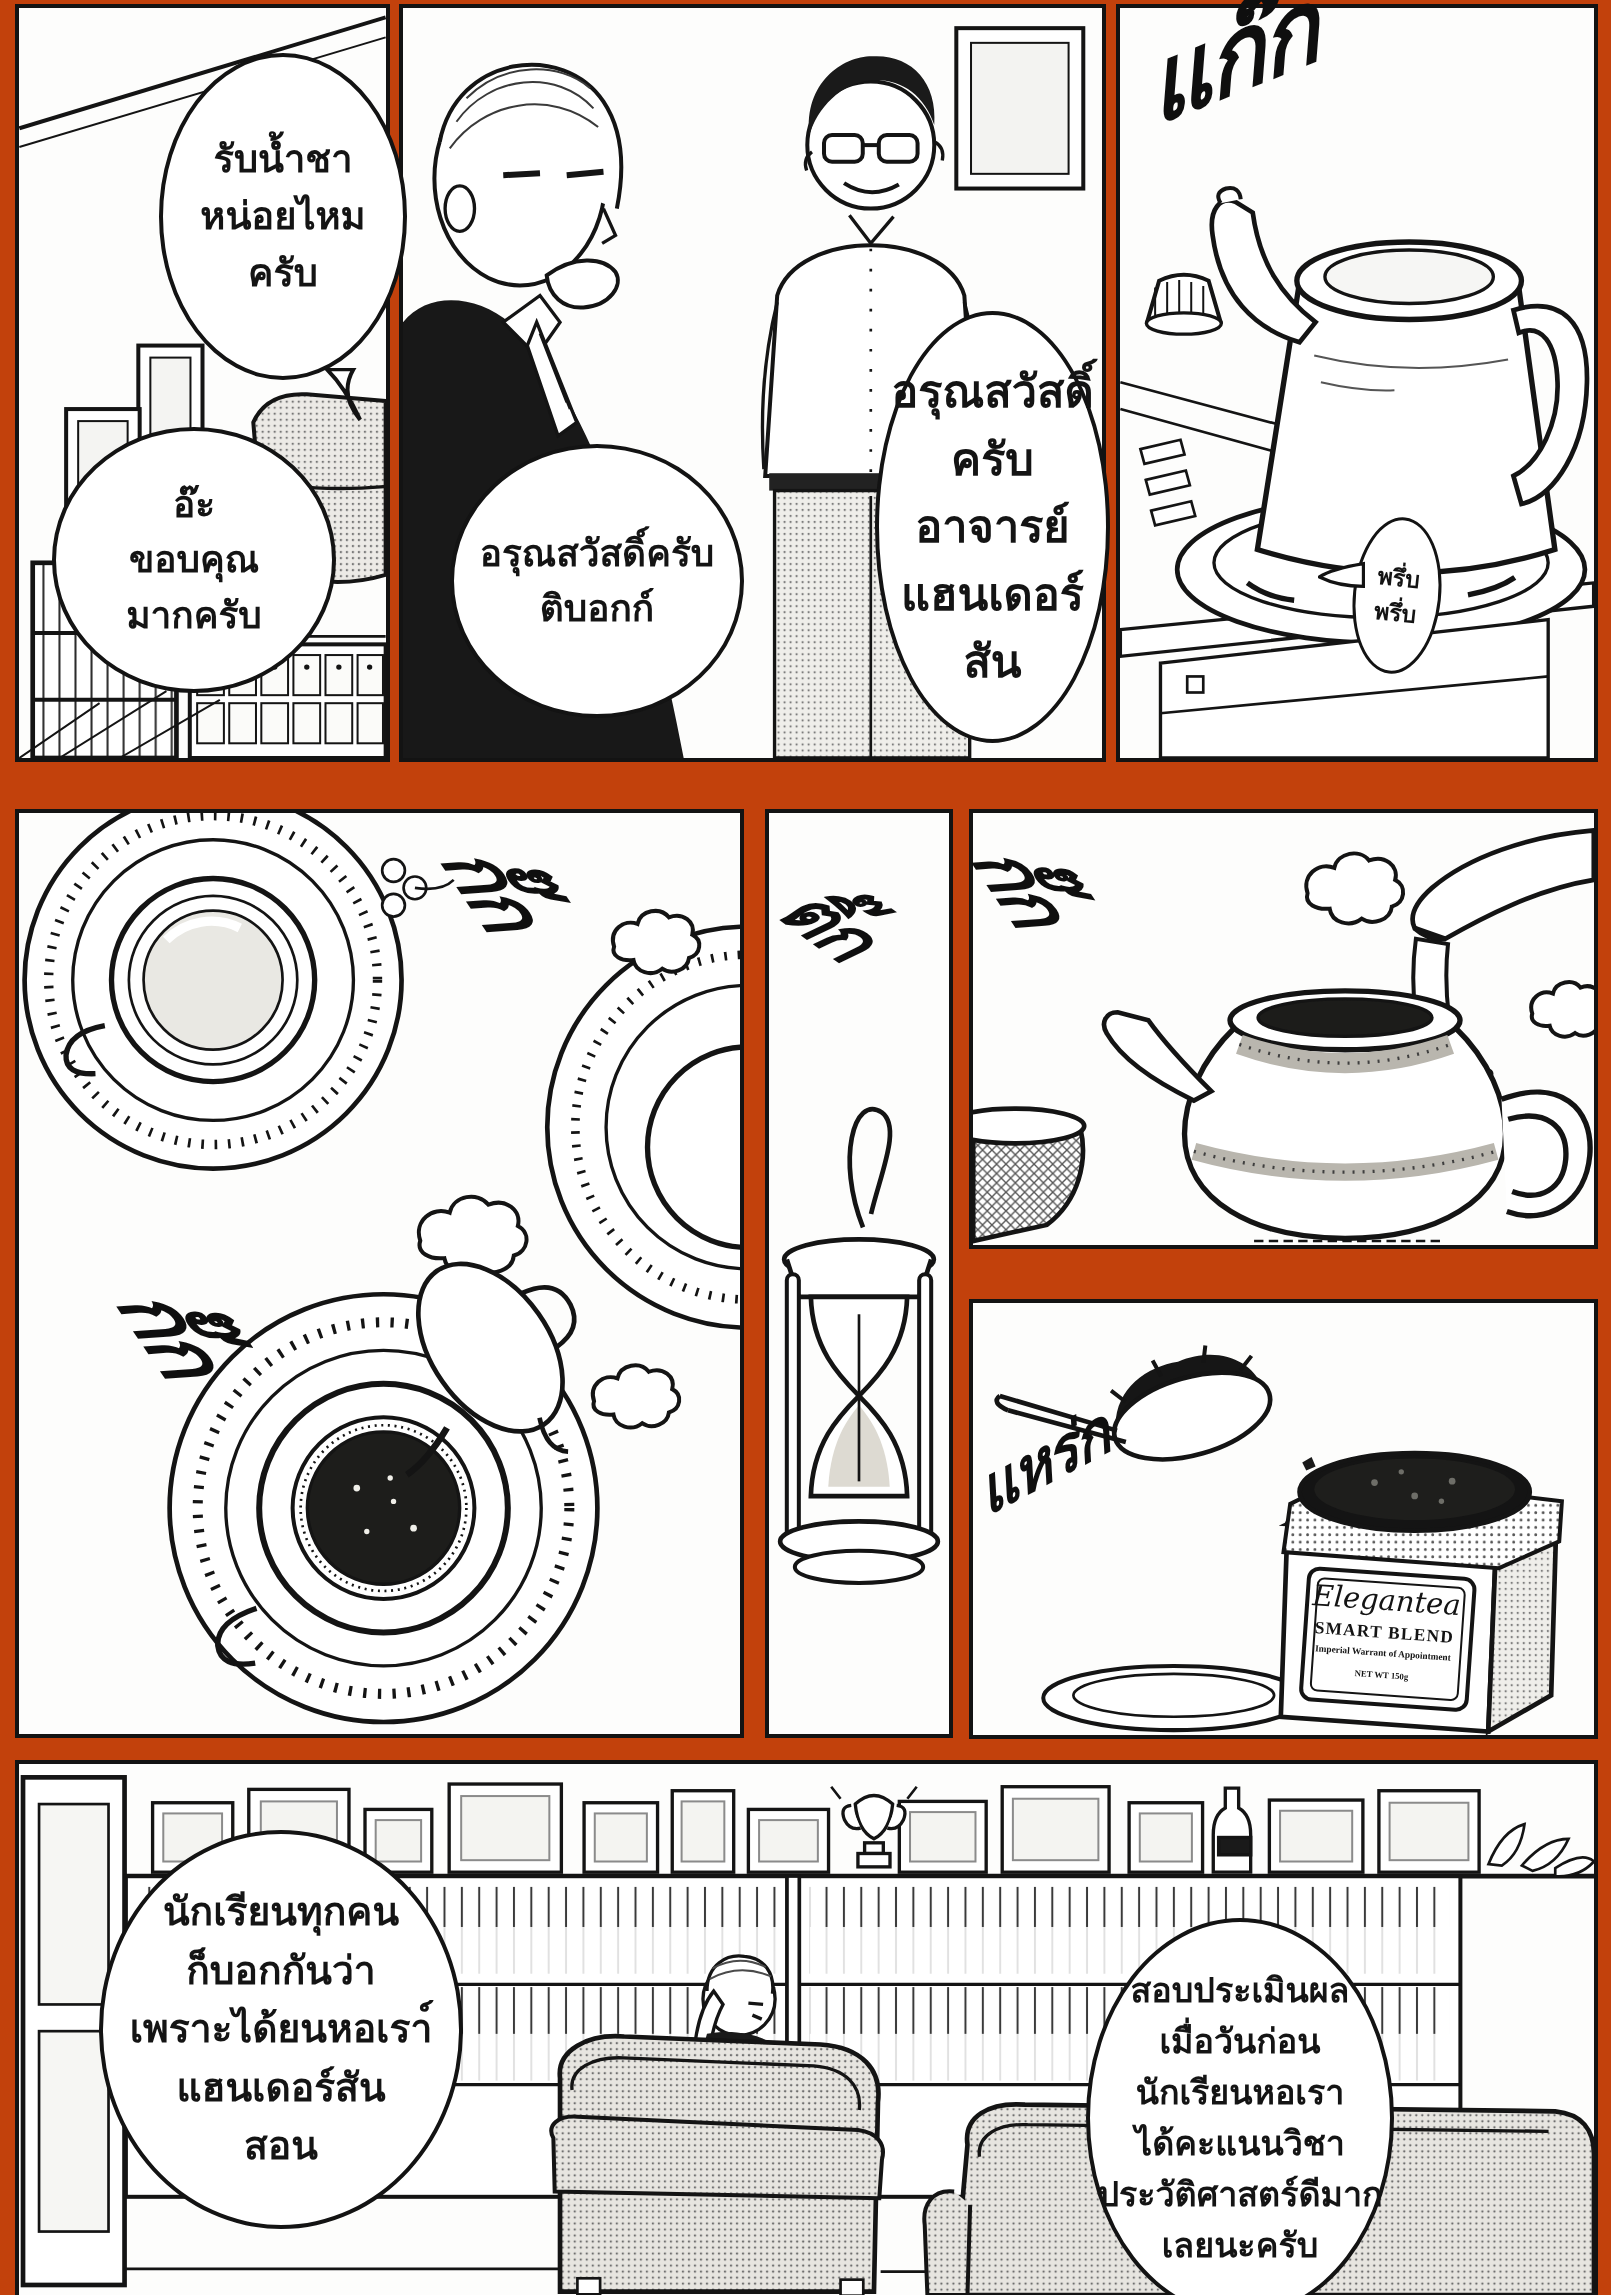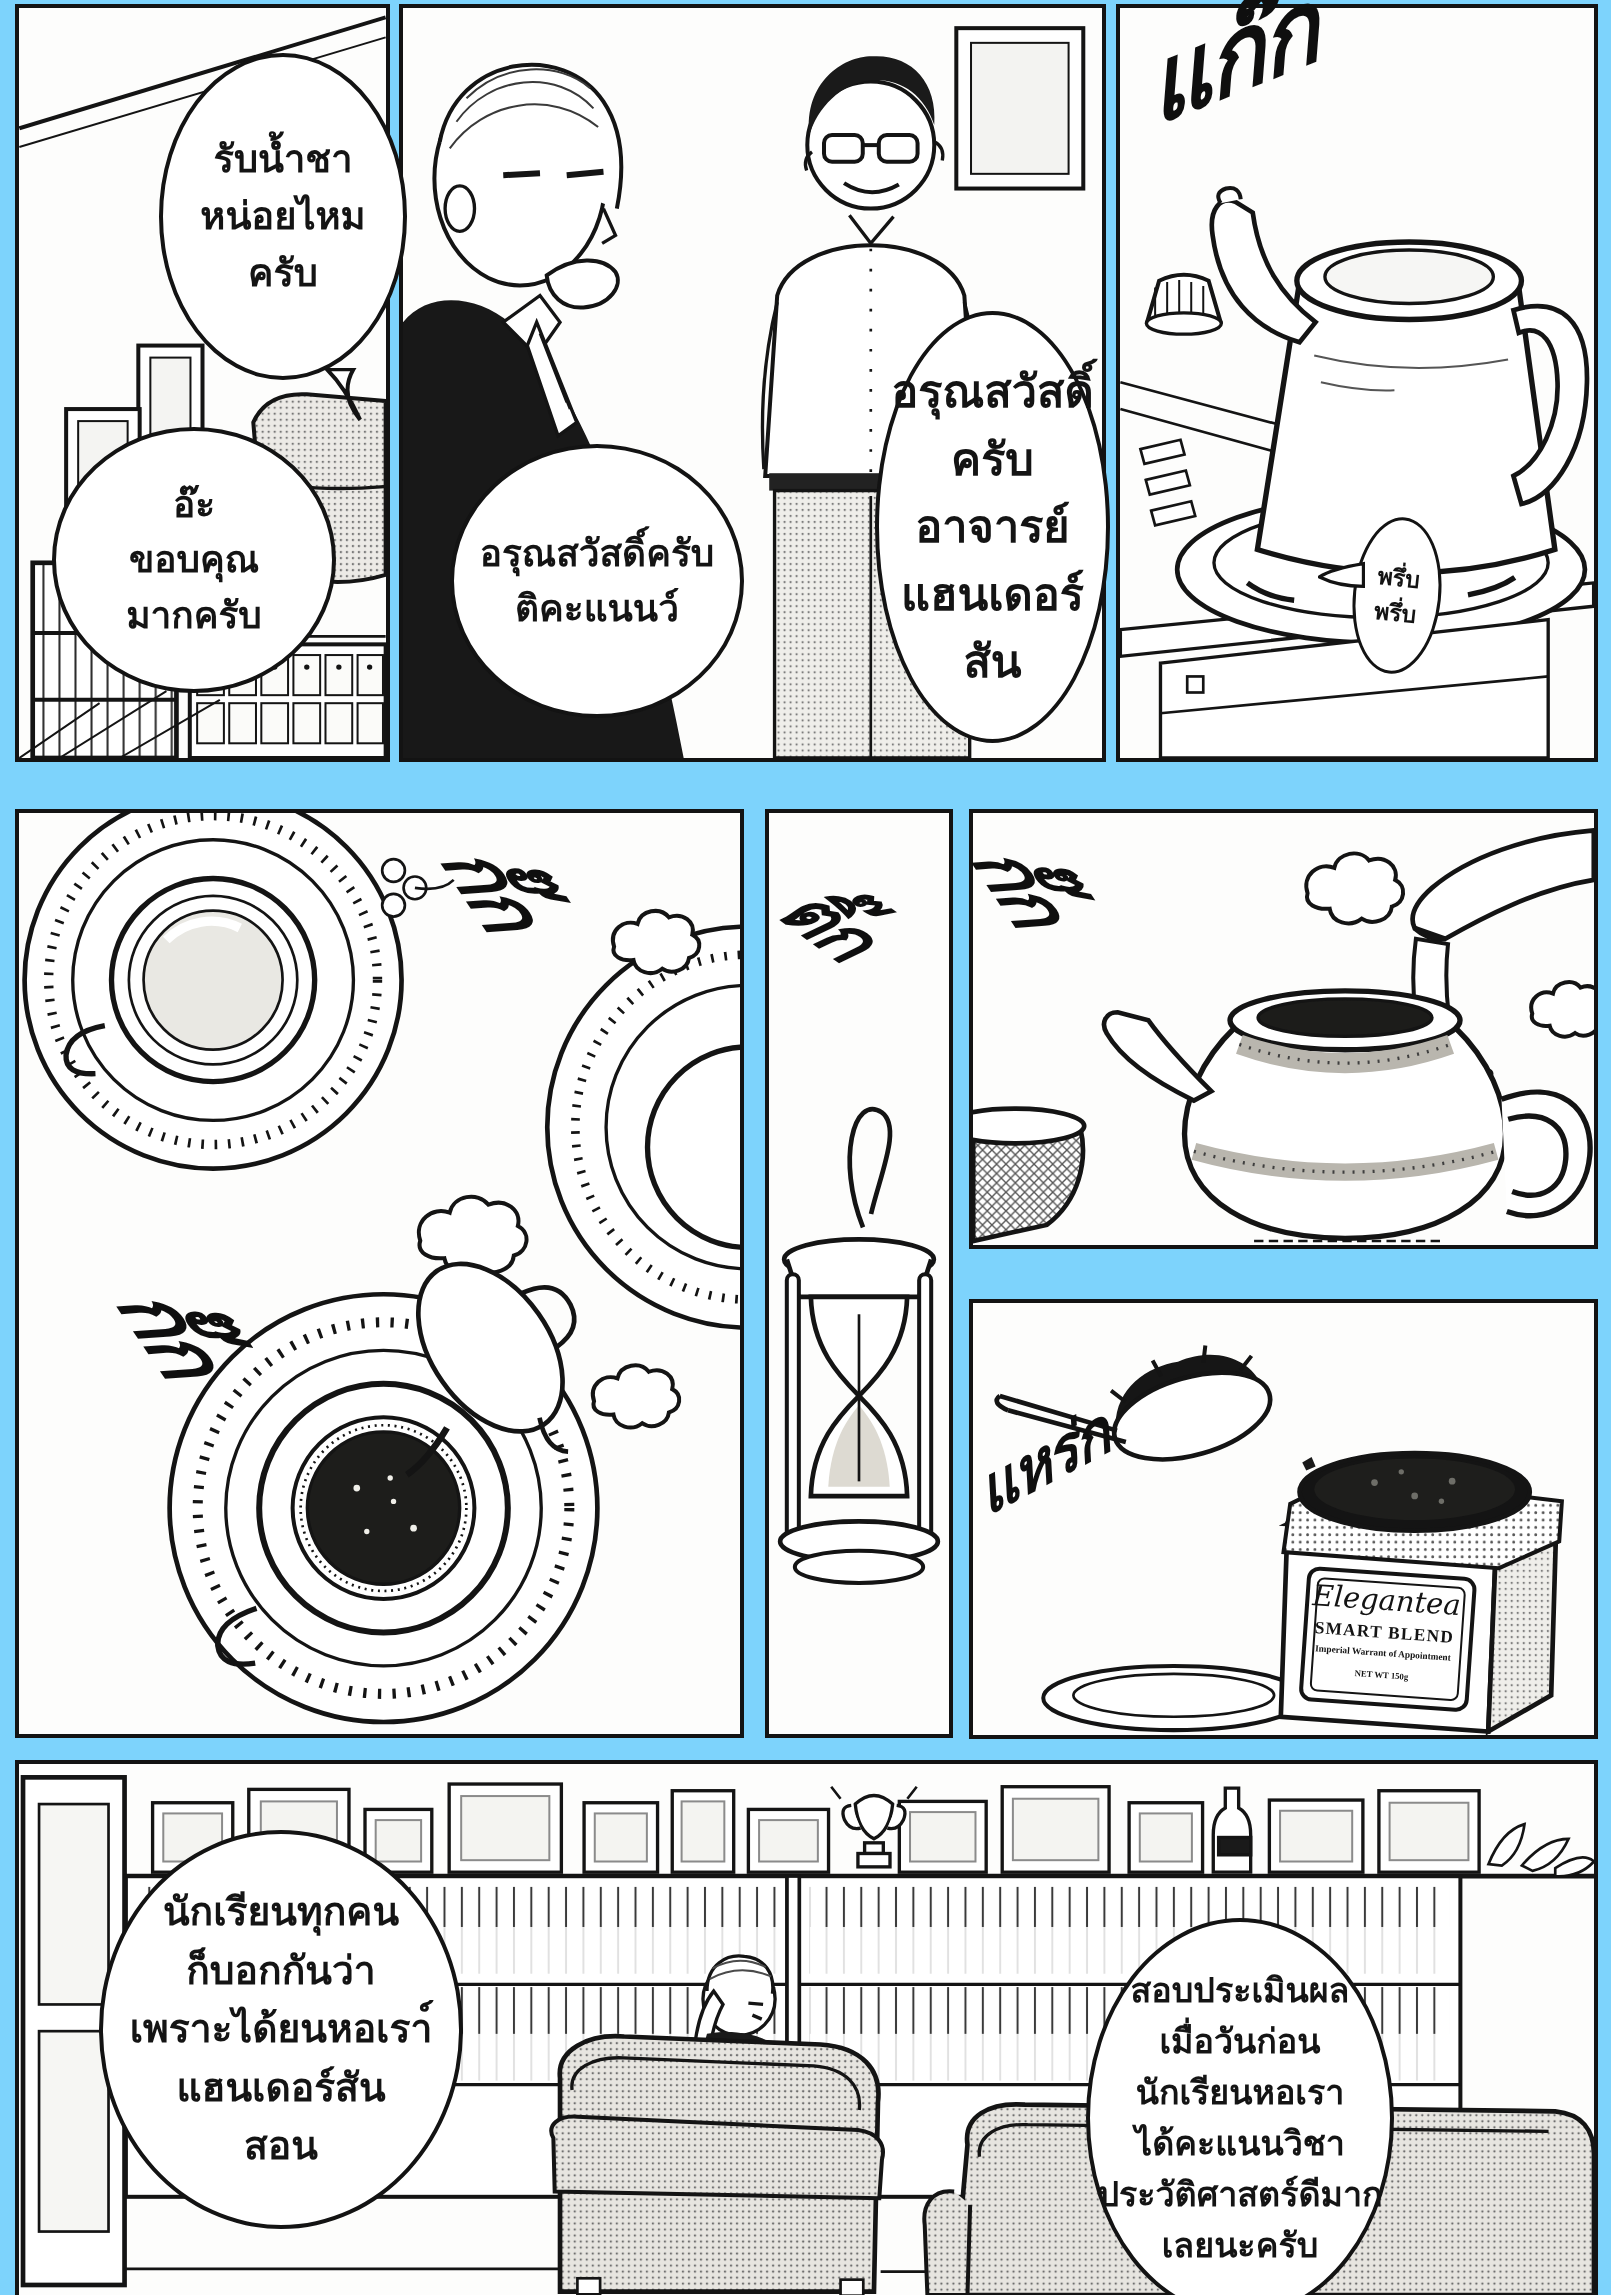--- a/index.html
+++ b/index.html
@@ -1,16 +1,16 @@
 <!DOCTYPE html>
 <html style="font-size:10.7px"><head>
 <meta charset="utf-8">
 <style>
   html,body{margin:0;padding:0;background:#e8e8e8;}
-  .page{position:relative;width:1612px;height:2295px;background:#7dd3fc;overflow:hidden;
+  .page{position:relative;width:1612px;height:2295px;background:#c2410c;overflow:hidden;
         font-family:"Liberation Sans","DejaVu Sans",sans-serif;color:#141414;}
   .panel{position:absolute;background:#fdfdfc;border:4.7px solid #131313;box-sizing:border-box;}
   .panel svg{position:absolute;left:0;top:0;width:100%;height:100%;}
   .bubble{position:absolute;z-index:6;background:#fff;border:4.7px solid #131313;border-radius:50%;
           display:flex;align-items:center;justify-content:center;text-align:center;
           font-weight:bold;white-space:pre-line;line-height:1.5;box-sizing:border-box;}
   .sfx{position:absolute;z-index:5;font-weight:900;font-style:italic;color:#0f0f0f;
        letter-spacing:-2px;line-height:.9;white-space:pre-line;text-align:center;}
   .tail{position:absolute;z-index:7;}
   .tin-label{position:absolute;z-index:6;display:flex;flex-direction:column;align-items:center;
@@ -466,21 +466,21 @@
 ครับ</div>
   <svg class="tail" style="left:320px;top:368px;width:47px;height:53px;" viewBox="0 0 70 80">
     <path d="M10 2 Q38 30 60 78 Q28 40 50 2 Z" fill="#fff" stroke="#131313" stroke-width="6"></path>
   </svg>
 
   <div class="bubble" style="left:52px;top:427px;width:284px;height:266px;font-size:37px;">อ๊ะ
 ขอบคุณ
 มากครับ</div>
 
   <div class="bubble" style="left:450px;top:444px;width:294px;height:274px;font-size:37px;">อรุณสวัสดิ์ครับ
-ติคะแนนว์</div>
+ติบอกก์</div>
 
   <div class="bubble" style="left:875px;top:311px;width:235px;height:432px;font-size:45px;">อรุณสวัสดิ์
 ครับ
 อาจารย์
 แฮนเดอร์สัน</div>
 
   <div class="bubble" style="left:1353px;top:517px;width:88px;height:157px;font-size:23px;border-width:3.3px;transform:rotate(6deg);font-weight:bold;">พรึ่บ
 พรึ่บ</div>
   <svg class="tail" style="left:1318px;top:557px;width:47px;height:40px;" viewBox="0 0 70 60">
     <path d="M68 10 Q20 18 2 30 Q30 44 68 44 Z" fill="#fff" stroke="#131313" stroke-width="5"></path>

